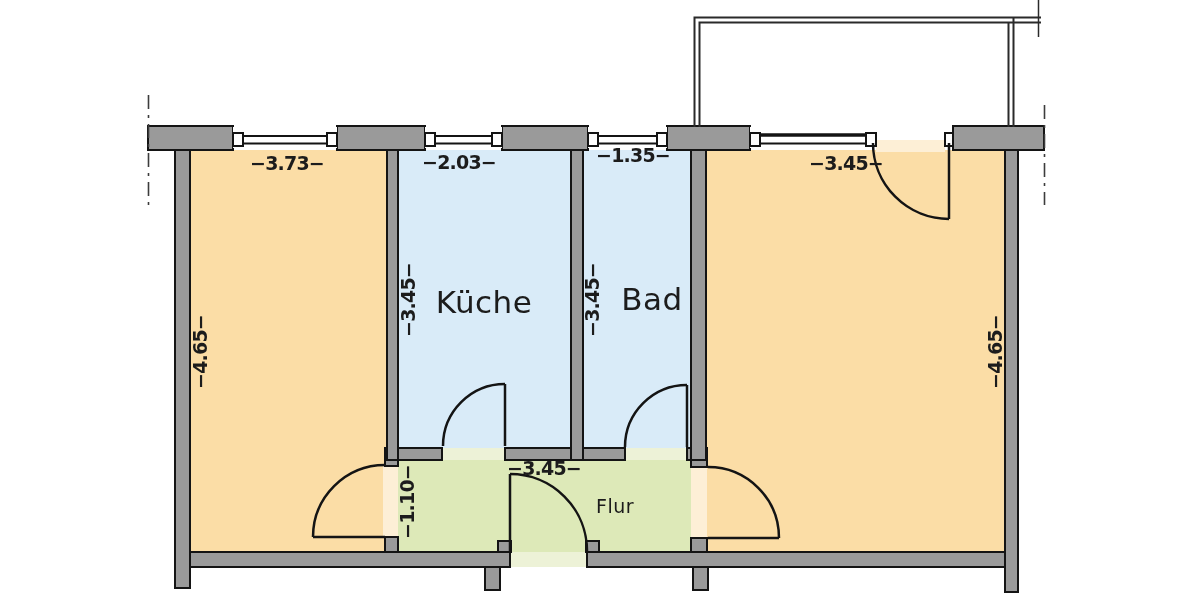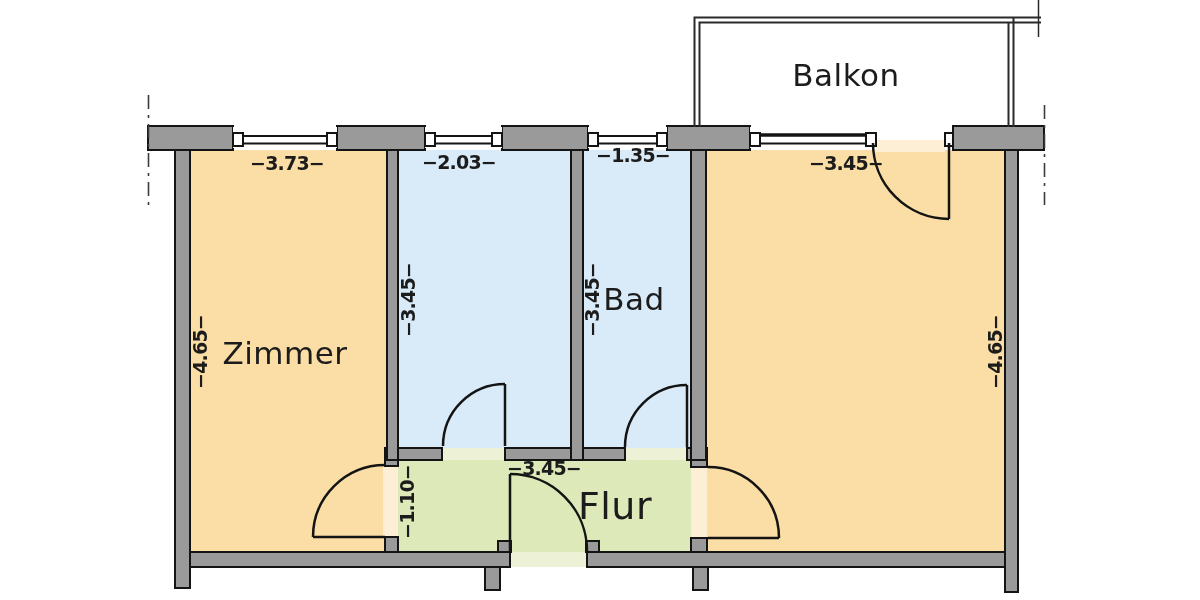--- a/index.html
+++ b/index.html
@@ -5,21 +5,21 @@
   html,body{margin:0;padding:0;background:#ffffff;}
   .plan{
     position:relative;width:1200px;height:600px;background:#fff;overflow:hidden;
     font-family:"DejaVu Sans","Liberation Sans",sans-serif;
   }
   .plan svg{position:absolute;left:0;top:0;}
   .lbl{
     position:absolute;transform:translate(-50%,-50%);
     font-size:31px;color:var(--text);white-space:nowrap;letter-spacing:.5px;
   }
-  .lbl.small{font-size:38px;}
+  .lbl.small{font-size:19px;}
   .dim{
     position:absolute;transform:translate(-50%,-50%);
     font-size:19px;font-weight:bold;letter-spacing:-.8px;color:var(--text);white-space:nowrap;
   }
   .dim.rot{transform:translate(-50%,-50%) rotate(-90deg);}
 </style>
 </head>
 <body>
 
 <div class="plan">
@@ -143,24 +143,23 @@
         <path d="M708,538 H779"></path>
         <path d="M779,538 A71,71 0 0 0 708,467"></path>
       </g>
       <g>
         <path d="M510,551 V474"></path>
         <path d="M510,474 A77,77 0 0 1 587,551"></path>
       </g>
     </g>
   </svg>
 
-  <div class="lbl" style="left:285px;top:353px">Zimmer</div>
-  <div class="lbl" style="left:634px;top:299px">Bad</div>
+  <div class="lbl" style="left:484px;top:302px">Küche</div>
+  <div class="lbl" style="left:652px;top:299px">Bad</div>
   <div class="lbl small" style="left:615px;top:506px">Flur</div>
-  <div class="lbl" style="left:846px;top:75px">Balkon</div>
 
   <div class="dim" style="left:287px;top:163px">−3.73−</div>
   <div class="dim" style="left:459px;top:162px">−2.03−</div>
   <div class="dim" style="left:633px;top:155px">−1.35−</div>
   <div class="dim" style="left:846px;top:163px">−3.45−</div>
   <div class="dim rot" style="left:200px;top:352px">−4.65−</div>
   <div class="dim rot" style="left:408px;top:300px">−3.45−</div>
   <div class="dim rot" style="left:592px;top:300px">−3.45−</div>
   <div class="dim rot" style="left:995px;top:352px">−4.65−</div>
   <div class="dim" style="left:544px;top:468px">−3.45−</div>

